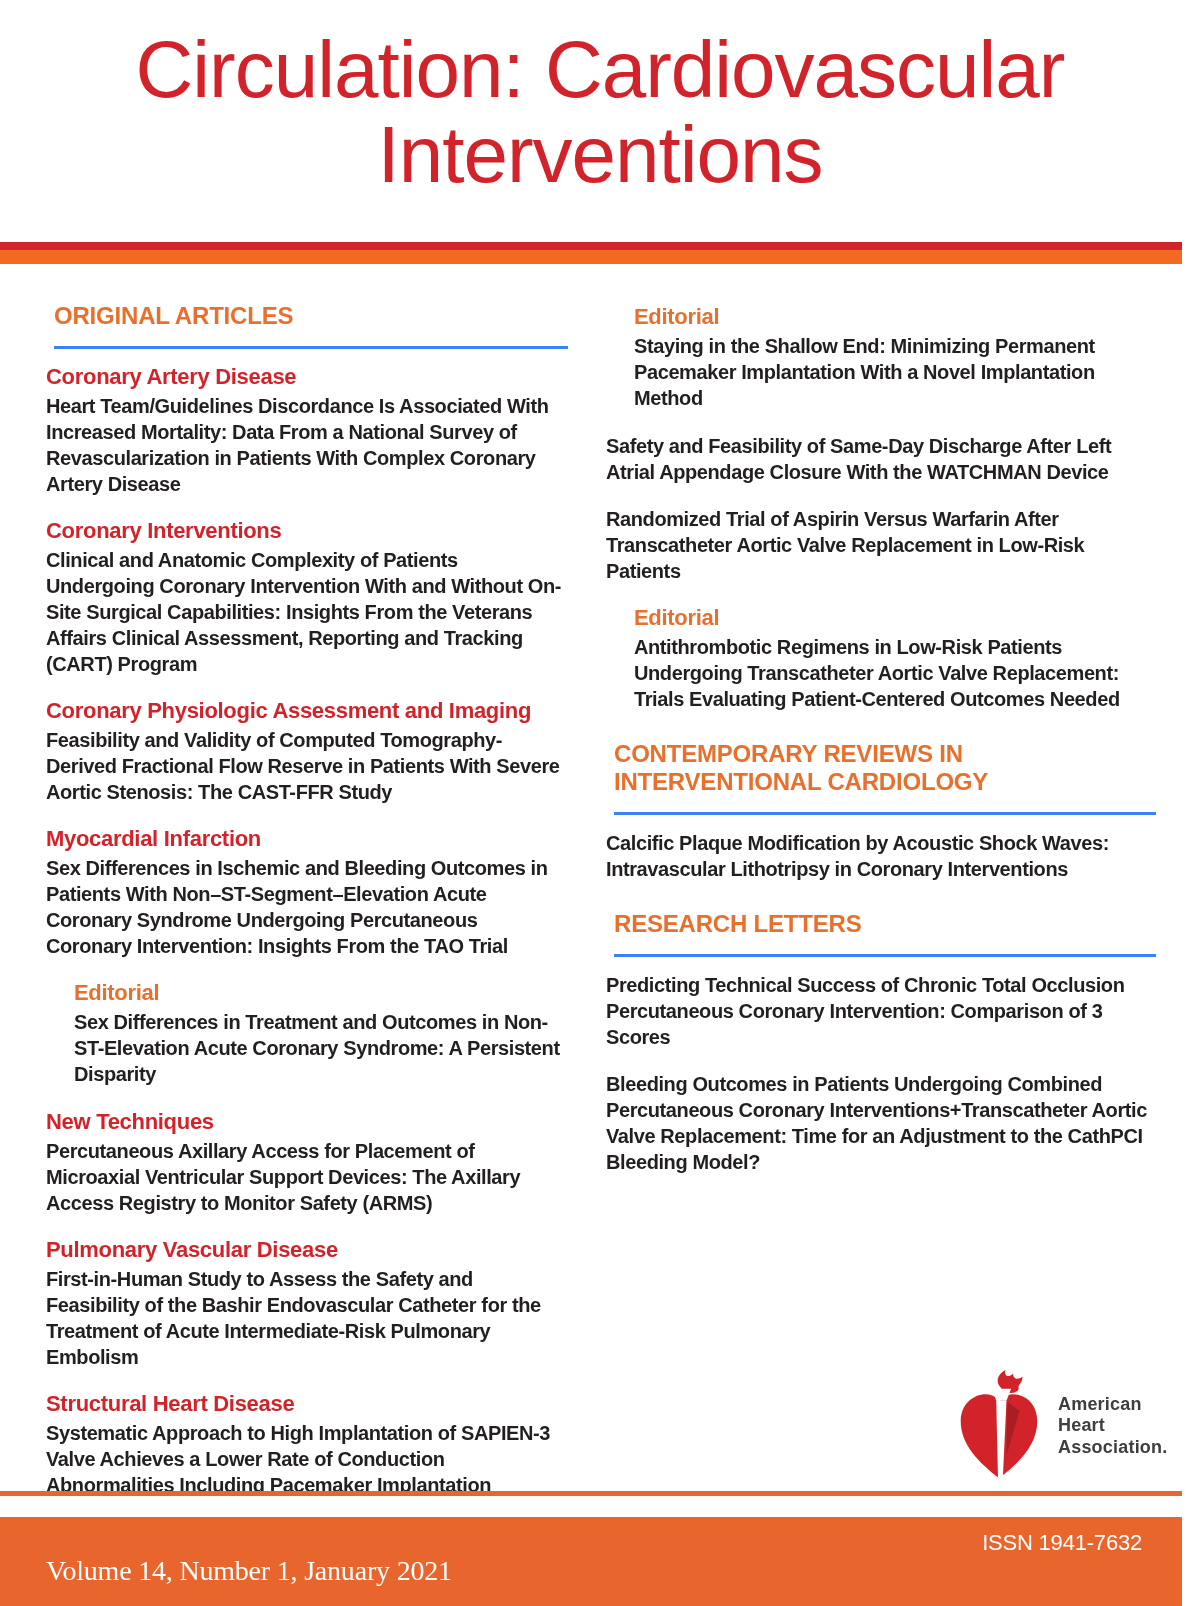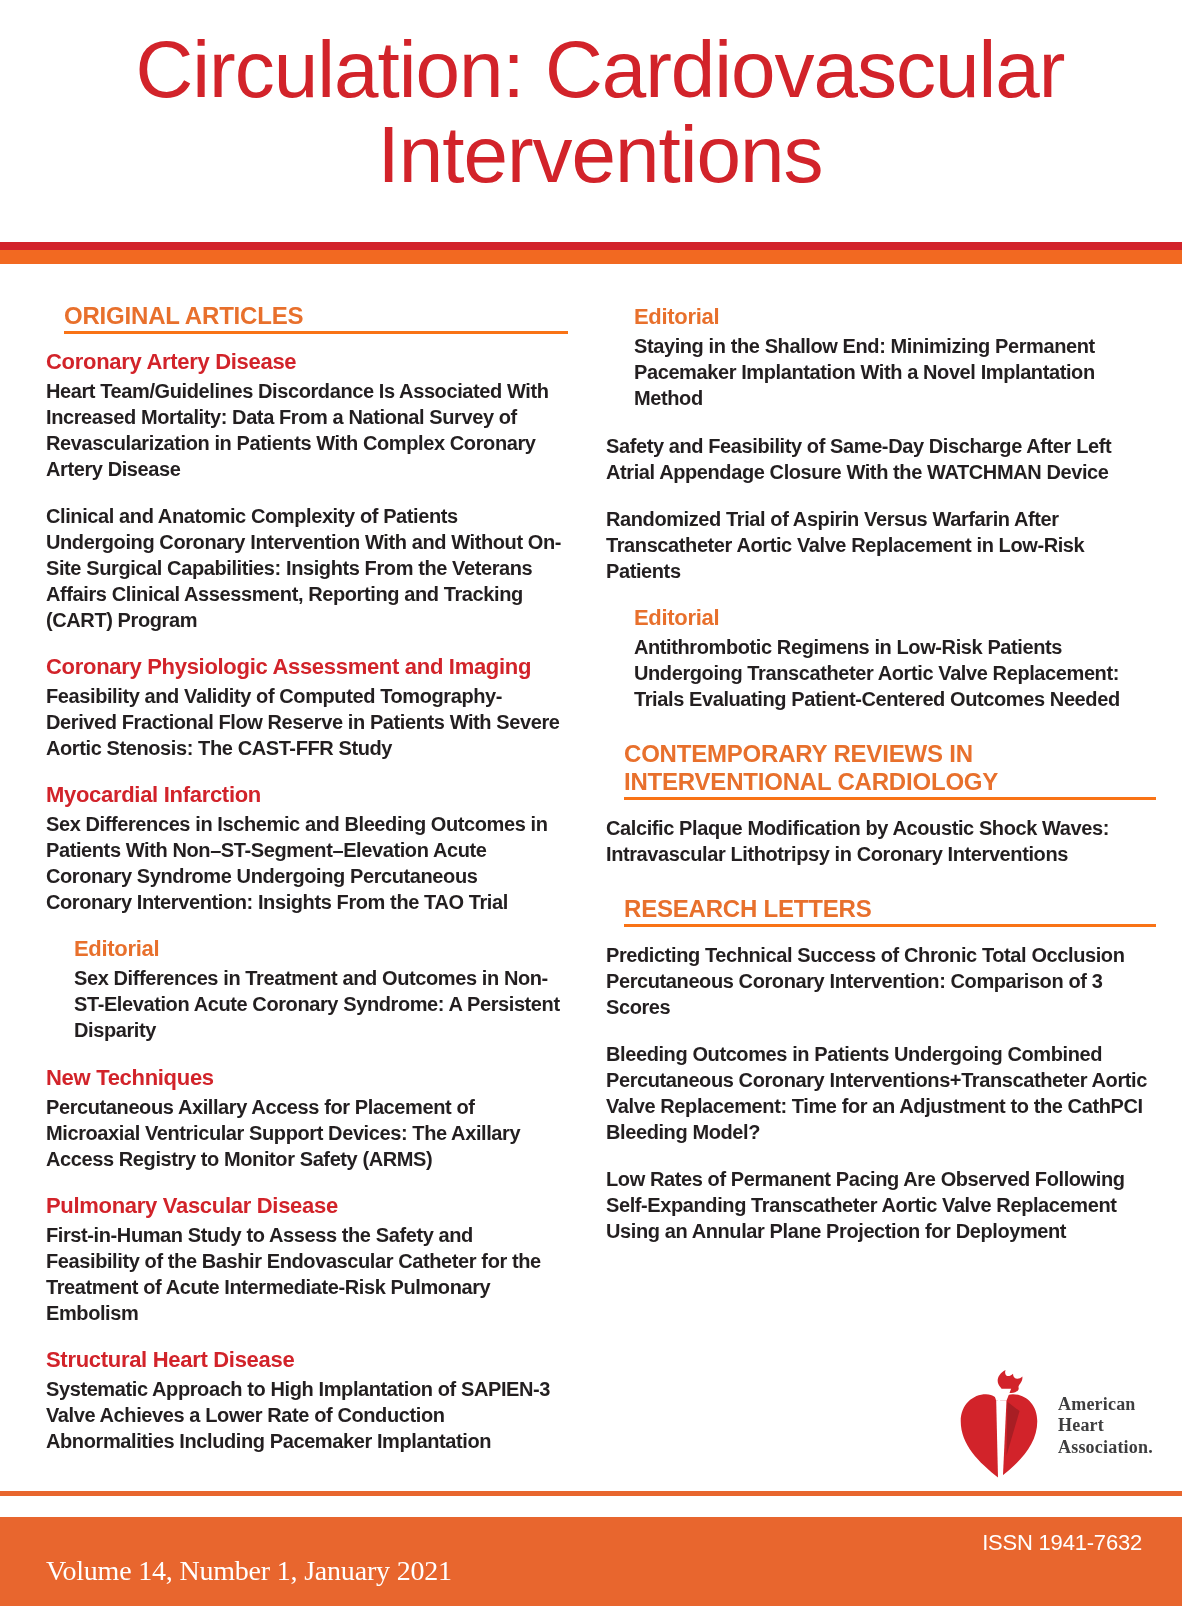--- a/index.html
+++ b/index.html
@@ -31,23 +31,23 @@
   
   .col { position: absolute; top: 302px; }
   .col.left  { left: 46px;  width: 522px; }
   .col.right { left: 606px; width: 550px; }
 
   .rule-header {
     color: #E8702C;
     font-size: 24px;
     font-weight: 700;
     letter-spacing: -0.2px;
-    border-bottom: 3px solid #f97316;
-    padding-bottom: 1px;
-    margin: 28px 0 15px 18px;
+    border-bottom: 3px solid #3b82f6;
+    padding-bottom: 16px;
+    margin: 28px 0 15px 8px;
   }
   .col > .rule-header:first-child { margin-top: 0; }
 
   .topic {
     color: #D2232A;
     font-size: 22px;
     font-weight: 700;
     letter-spacing: -0.3px;
     margin: 0 0 3px 0;
   }
@@ -84,21 +84,20 @@
     align-items: center;
   }
   .aha svg { width: 102px; height: 112px; display: block; }
   .aha-text {
     margin-left: 8px;
     color: #3E3E3F;
     font-size: 18px;
     font-weight: 700;
     line-height: 1.2;
     letter-spacing: 0.2px;
-    font-family: Liberation Serif, serif;
   }
 
   
   .rule-footer { position: absolute; top: 1491px; left: 0; width: 100%; height: 5px; background: #E8662E; }
   .footer {
     position: absolute;
     top: 1517px;
     left: 0;
     width: 100%;
     height: 89px;
@@ -130,20 +129,21 @@
 
   <div class="masthead">Circulation: Cardiovascular Interventions</div>
 
   <div class="bar-red"></div>
   <div class="bar-orange"></div>
 
   <div class="col left" id="col-left">
       <div class="rule-header">ORIGINAL ARTICLES</div>
       <div class="topic">Coronary Artery Disease</div>
       <div class="article">Heart Team/Guidelines Discordance Is Associated With Increased Mortality: Data From a National Survey of Revascularization in Patients With Complex Coronary Artery Disease</div>
+      <div class="topic">Coronary Interventions</div>
       <div class="article">Clinical and Anatomic Complexity of Patients Undergoing Coronary Intervention With and Without On-Site Surgical Capabilities: Insights From the Veterans Affairs Clinical Assessment, Reporting and Tracking (CART) Program</div>
       <div class="topic">Coronary Physiologic Assessment and Imaging</div>
       <div class="article">Feasibility and Validity of Computed Tomography-Derived Fractional Flow Reserve in Patients With Severe Aortic Stenosis: The CAST-FFR Study</div>
       <div class="topic">Myocardial Infarction</div>
       <div class="article">Sex Differences in Ischemic and Bleeding Outcomes in Patients With Non–ST-Segment–Elevation Acute Coronary Syndrome Undergoing Percutaneous Coronary Intervention: Insights From the TAO Trial</div>
       <div class="editorial">
         <div class="ed-label">Editorial</div>
         <div class="ed-text">Sex Differences in Treatment and Outcomes in Non-ST-Elevation Acute Coronary Syndrome: A Persistent Disparity</div>
       </div>
       <div class="topic">New Techniques</div>
@@ -162,21 +162,20 @@
       <div class="article">Randomized Trial of Aspirin Versus Warfarin After Transcatheter Aortic Valve Replacement in Low-Risk Patients</div>
       <div class="editorial">
         <div class="ed-label">Editorial</div>
         <div class="ed-text">Antithrombotic Regimens in Low-Risk Patients Undergoing Transcatheter Aortic Valve Replacement: Trials Evaluating Patient-Centered Outcomes Needed</div>
       </div>
       <div class="rule-header">CONTEMPORARY REVIEWS IN INTERVENTIONAL CARDIOLOGY</div>
       <div class="article">Calcific Plaque Modification by Acoustic Shock Waves: Intravascular Lithotripsy in Coronary Interventions</div>
       <div class="rule-header">RESEARCH LETTERS</div>
       <div class="article">Predicting Technical Success of Chronic Total Occlusion Percutaneous Coronary Intervention: Comparison of 3 Scores</div>
       <div class="article">Bleeding Outcomes in Patients Undergoing Combined Percutaneous Coronary Interventions+Transcatheter Aortic Valve Replacement: Time for an Adjustment to the CathPCI Bleeding Model?</div>
-      <div class="article">Low Rates of Permanent Pacing Are Observed Following Self-Expanding Transcatheter Aortic Valve Replacement Using an Annular Plane Projection for Deployment</div>
     </div>
 
   <div class="aha">
     <svg viewBox="0 0 100 120" aria-hidden="true">
 
       <path fill="#D2232A" d="M52 19 C46 13 48 5 57 0 C55 6 60 9 65 4 C65 10 71 11 75 7 C76 13 70 16 71 19 C72 23 65 26 59 24 C55 23 53 21 52 19 Z"></path>
 
       <path fill="#D2232A" d="M50 116 C28 99 9 80 9 55 C9 37 22 26 36 26 C44 26 48 30 50 35 C52 30 57 26 65 26 C79 26 91 37 91 55 C91 80 72 99 50 116 Z"></path>
 
       <polygon fill="#A81E24" points="59,34 72,44 58,92"></polygon>

